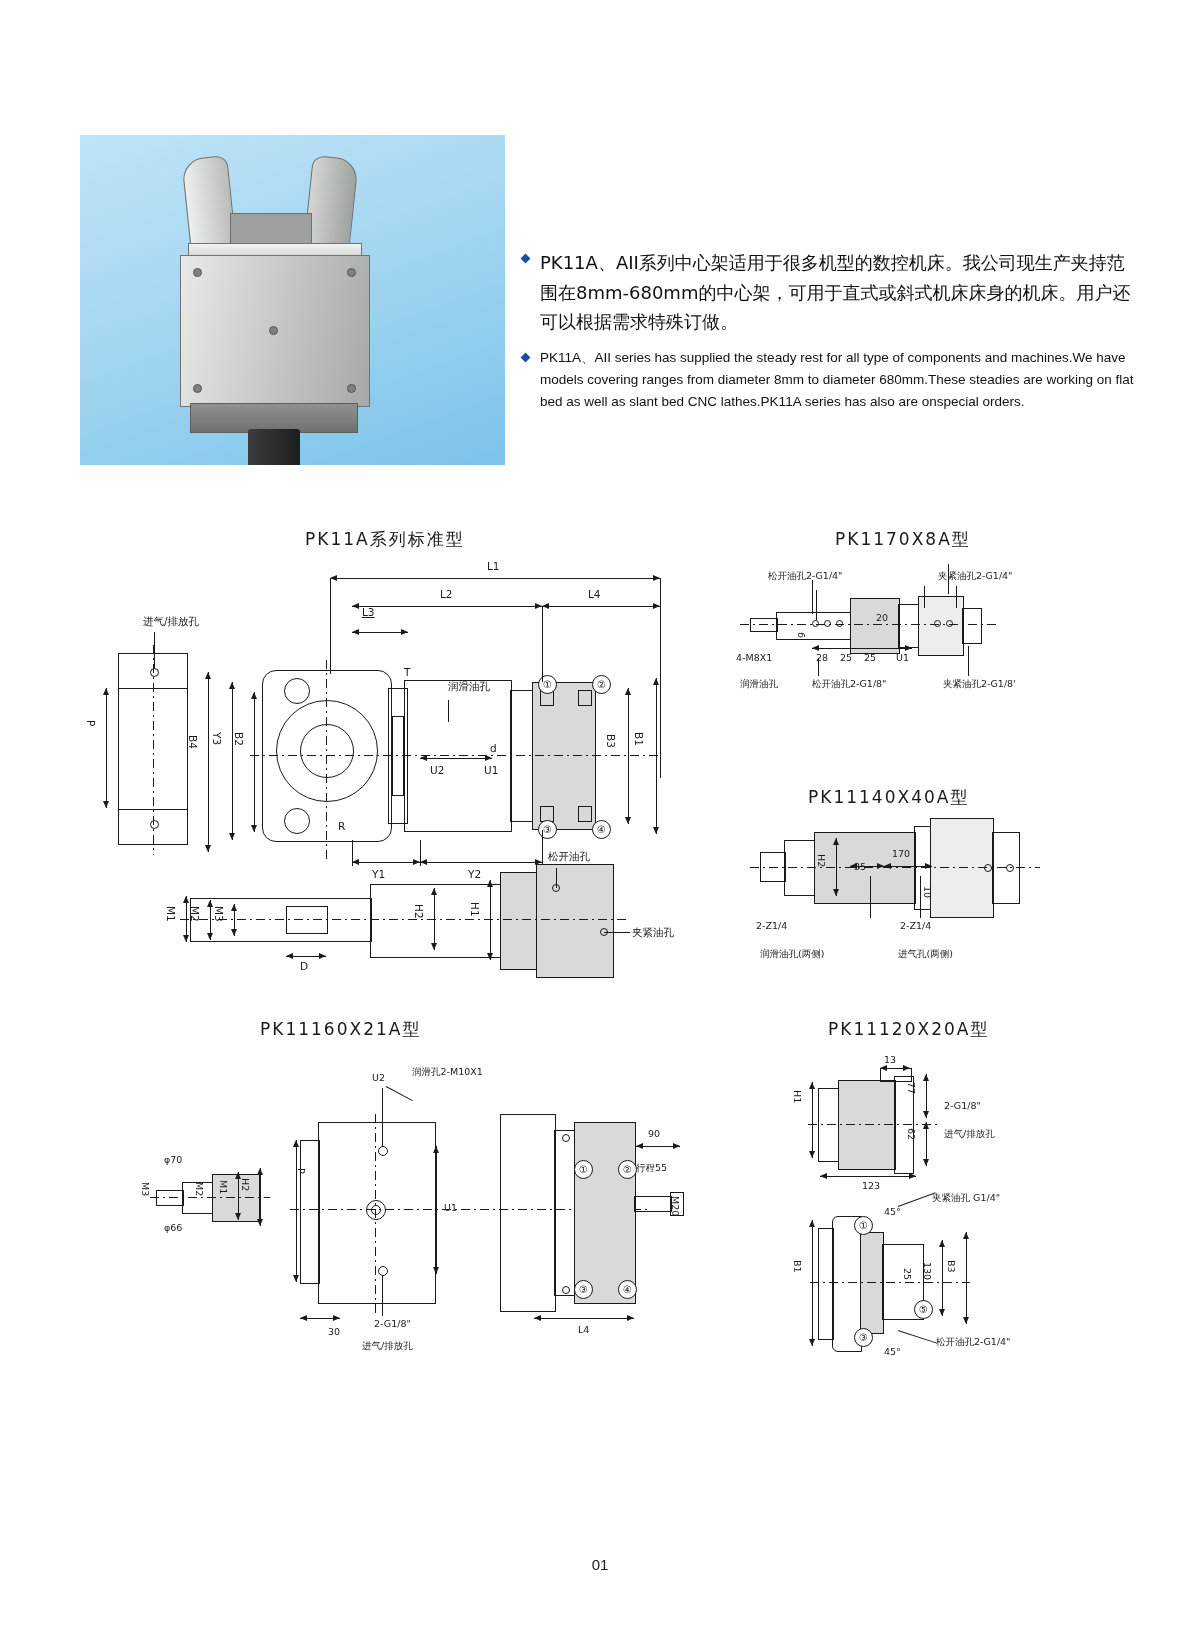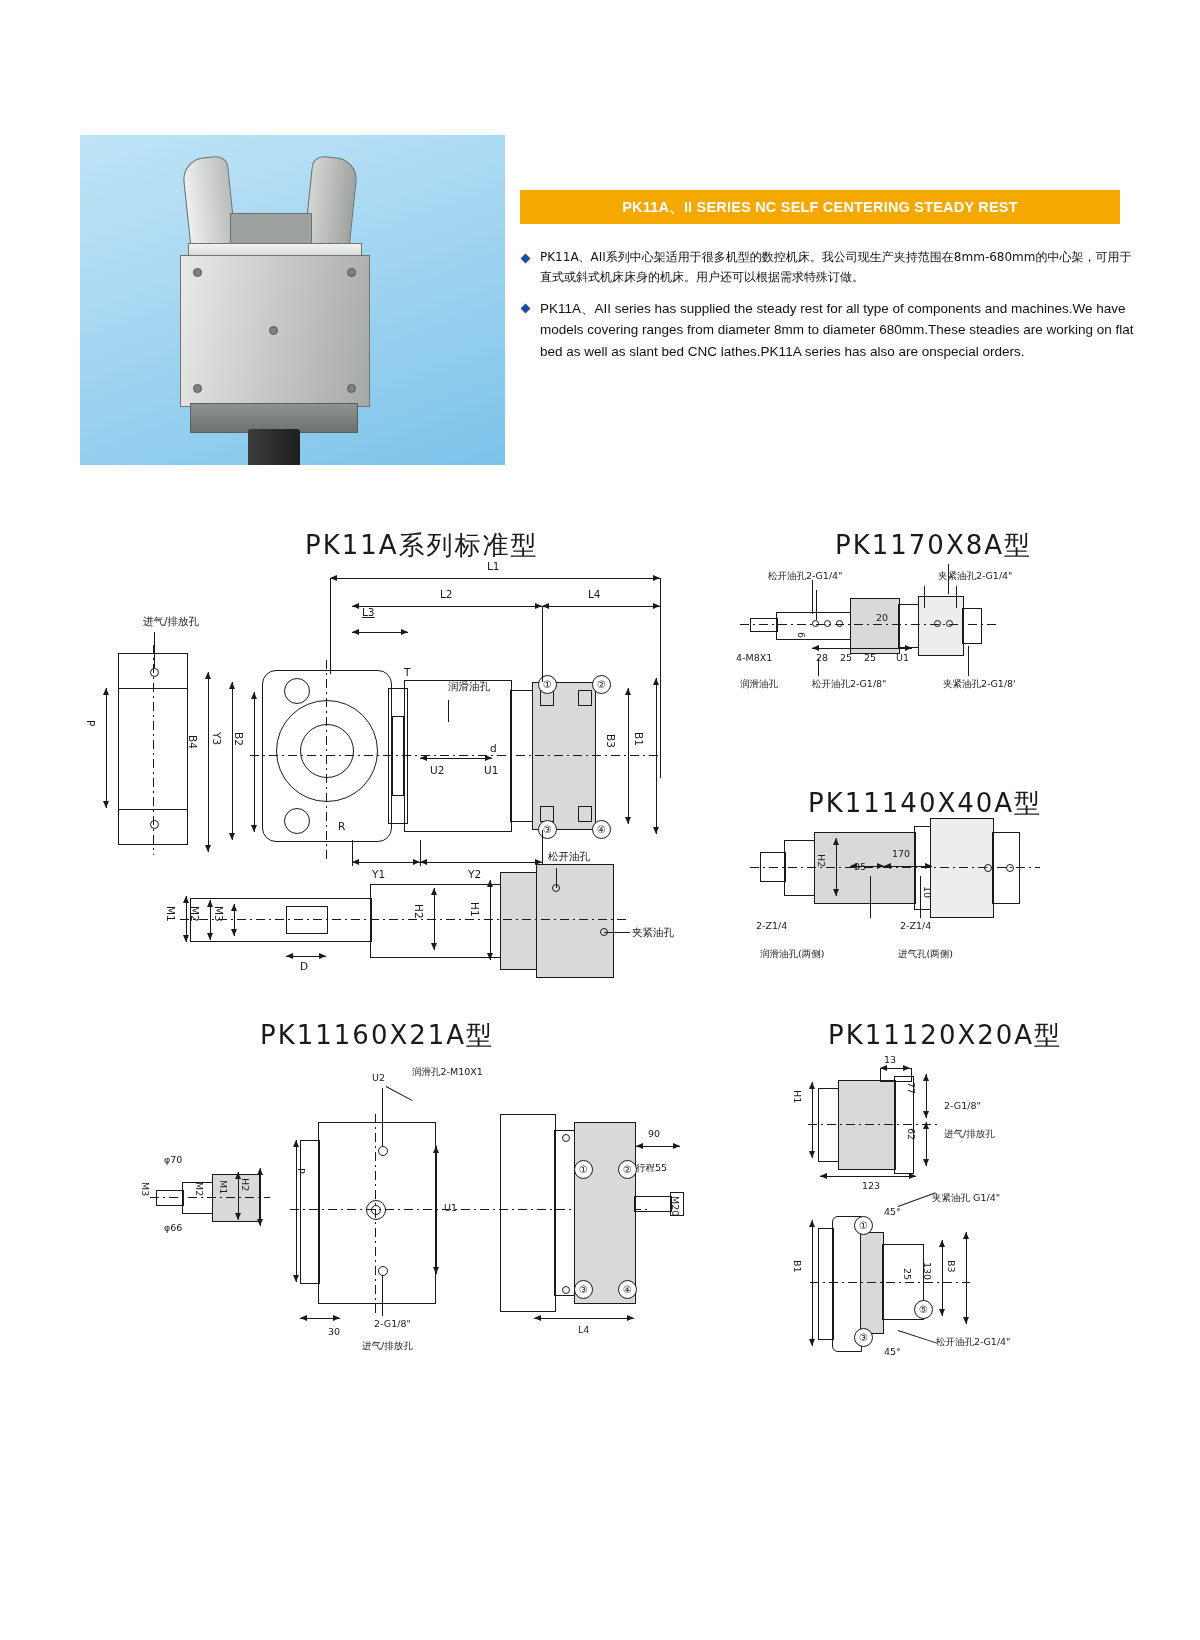--- a/index.html
+++ b/index.html
@@ -81,26 +81,26 @@
     position:absolute;left:520px;top:190px;width:600px;height:34px;
     background:#f5a800;color:#ffffff;font-size:14.5px;font-weight:bold;
     display:flex;align-items:center;justify-content:center;letter-spacing:.2px;
   }
   .bullets{position:absolute;left:520px;top:248px;width:620px;}
   .bullet{position:relative;padding-left:20px;margin-bottom:10px;}
   .bullet:before{
     content:"";position:absolute;left:2px;top:7px;width:7px;height:7px;
     background:#1a4fa0;transform:rotate(45deg);
   }
-  .b-cn{font-size:12px;line-height:1.65;color:#111;font-family:"DejaVu Sans", sans-serif;}
+  .b-cn{font-size:18px;line-height:1.65;color:#111;font-family:"DejaVu Sans", sans-serif;}
   .b-en{font-size:13.5px;line-height:1.62;color:#111;}
 
   
   .draw{position:absolute;font-family:"DejaVu Sans", sans-serif;color:#1a1a1a;}
-  .dtitle{font-size:26px;letter-spacing:2px;white-space:nowrap;}
+  .dtitle{font-size:17px;letter-spacing:2px;white-space:nowrap;}
   .lbl{position:absolute;font-size:10.5px;white-space:nowrap;color:#1a1a1a;}
   .lbl.sm{font-size:9.5px;}
   .lbl.v{writing-mode:vertical-rl;text-orientation:mixed;}
   .ln{position:absolute;background:#1a1a1a;}
   .h{height:1px;}
   .v{width:1px;}
   .box{position:absolute;border:1px solid #1a1a1a;}
   .circ{position:absolute;border:1px solid #1a1a1a;border-radius:50%;}
   .cl{position:absolute;background:repeating-linear-gradient(90deg,#1a1a1a 0 9px,transparent 9px 13px,#1a1a1a 13px 15px,transparent 15px 19px);height:1px;}
   .clv{position:absolute;background:repeating-linear-gradient(180deg,#1a1a1a 0 9px,transparent 9px 13px,#1a1a1a 13px 15px,transparent 15px 19px);width:1px;}
@@ -137,21 +137,20 @@
       <div class="screw" style="left:12px;top:12px;"></div>
       <div class="screw" style="left:166px;top:12px;"></div>
       <div class="screw" style="left:12px;top:128px;"></div>
       <div class="screw" style="left:166px;top:128px;"></div>
       <div class="screw" style="left:88px;top:70px;"></div>
     </div>
     <div class="body-bot"></div>
     <div class="stem"></div>
   </div>
 
-  <div class="title-bar">PK11A、II SERIES NC SELF CENTERING STEADY REST</div>
 
   <div class="bullets">
     <div class="bullet">
       <div class="b-cn">PK11A、AII系列中心架适用于很多机型的数控机床。我公司现生产夹持范围在8mm-680mm的中心架，可用于直式或斜式机床床身的机床。用户还可以根据需求特殊订做。</div>
     </div>
     <div class="bullet">
       <div class="b-en">PK11A、AII series has supplied the steady rest for all type of components and  machines.We have models covering ranges from diameter 8mm to diameter 680mm.These steadies are working on flat bed as well as slant bed CNC lathes.PK11A series has also are  onspecial orders.</div>
     </div>
   </div>
 
@@ -423,14 +422,15 @@
     <div class="lbl sm" style="left:152px;top:182px;">夹紧油孔 G1/4"</div>
     <div class="lbl sm" style="left:156px;top:326px;">松开油孔2-G1/4"</div>
     <div class="ln" style="left:118px;top:196px;width:40px;height:1px;background:#1a1a1a;transform:rotate(-20deg);transform-origin:left center;"></div>
     <div class="ln" style="left:118px;top:320px;width:40px;height:1px;background:#1a1a1a;transform:rotate(18deg);transform-origin:left center;"></div>
 
     <div class="bub" style="left:74px;top:206px;">①</div>
     <div class="bub" style="left:134px;top:290px;">⑤</div>
     <div class="bub" style="left:74px;top:318px;">③</div>
   </div>
 
+  <div class="pageno">01</div>
 
 </div>
 
 </body></html>

